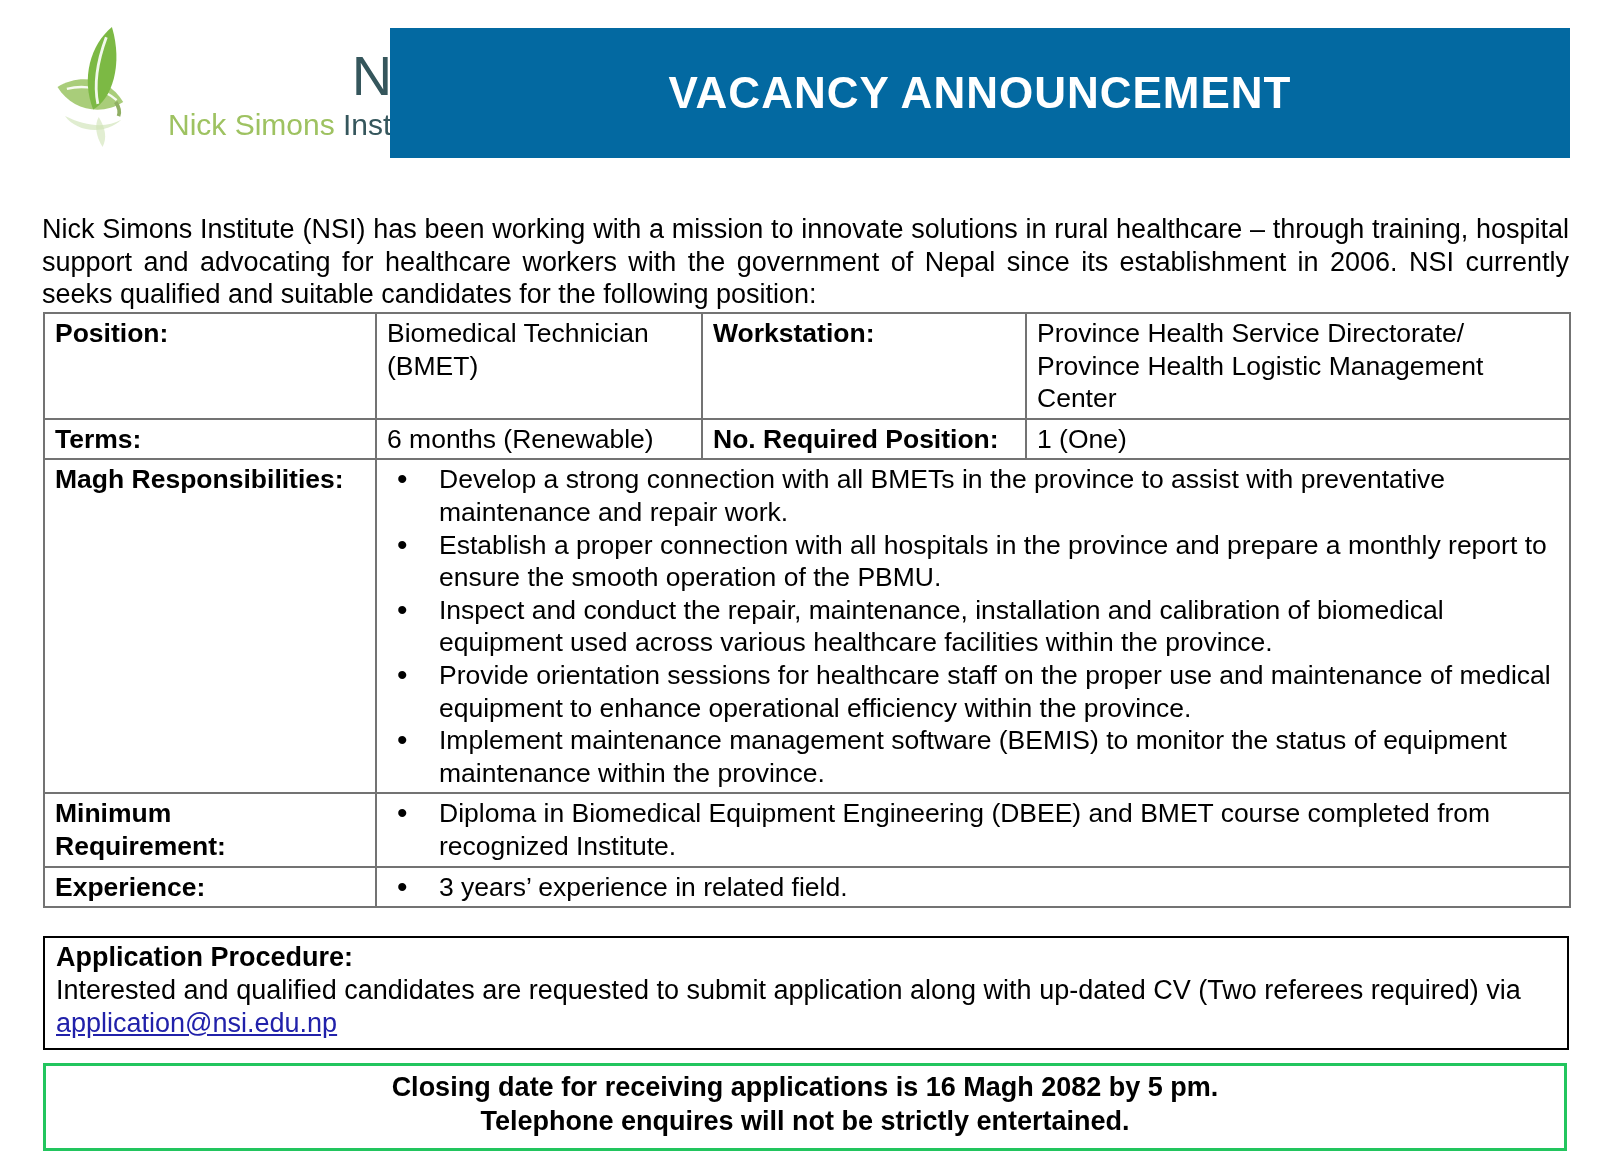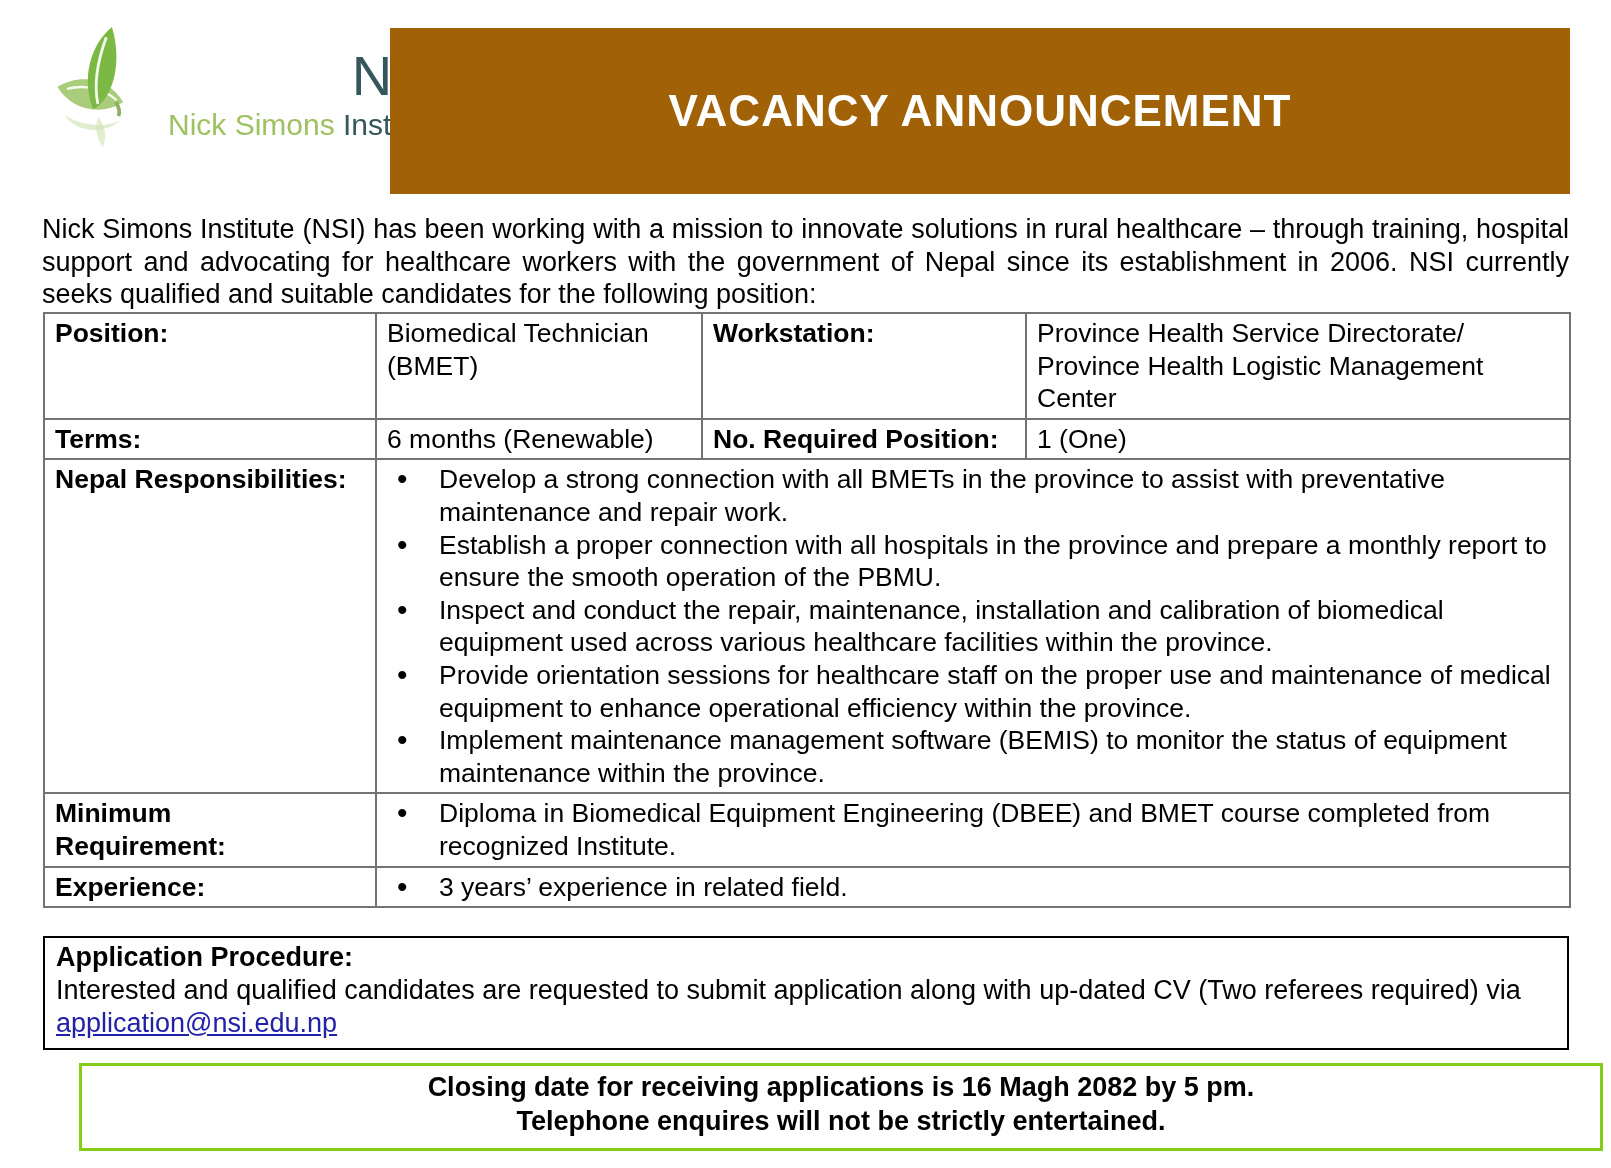--- a/index.html
+++ b/index.html
@@ -23,22 +23,22 @@
   .logo-acronym {
     font-size: 56px; letter-spacing: 1px; color: #35565c;
     font-weight: 400; display: block; text-align: right;
   }
   .logo-name { font-size: 30px; margin-top: 6px; display: block; white-space: nowrap; }
   .logo-name .green { color: #9ec261; text-align: center; }
   .logo-name .teal  { color: #35565c; }
 
   .banner {
     position: absolute; left: 390px; top: 28px;
-    width: 1180px; height: 166px;
-    background: #a16207;
+    width: 1180px; height: 130px;
+    background: #0369a1;
     display: flex; align-items: center; justify-content: center;
   }
   .banner-title {
     color: #ffffff; font-weight: bold; font-size: 44px; letter-spacing: 1px;
   }
 
   
   .intro {
     position: absolute; left: 42px; top: 186px; width: 1527px;
     font-size: 27px; line-height: 1.21; text-align: justify;
@@ -72,24 +72,24 @@
     border: 2px solid #000;
     padding: 3px 11px 8px 11px;
     font-size: 27px; line-height: 1.22;
   }
   .app-heading { font-weight: bold; }
   .email-link { color: #2121aa; text-decoration: underline; cursor: pointer; }
 
   
   .closing-box {
     position: absolute; left: 43px; top: 1063px; width: 1524px;
-    border: 3px solid #84cc16;
+    border: 3px solid #22c55e;
     padding: 5px 8px 9px 8px;
     text-align: center; font-weight: bold;
-    font-size: 27px; line-height: 1.25; margin-left: 36px;
+    font-size: 27px; line-height: 1.25;
   }
 </style>
 </head>
 <body>
 
 <div class="page">
 
   <div class="logo">
     <div class="leaf-wrap">
       <svg viewBox="0 0 130 132" width="122" height="126" aria-hidden="true">
@@ -132,21 +132,21 @@
         <td class="lbl">Workstation:</td>
         <td>Province Health Service Directorate/ Province Health Logistic Management Center</td>
       </tr>
       <tr class="row-terms">
         <td class="lbl">Terms:</td>
         <td>6 months (Renewable)</td>
         <td class="lbl">No. Required Position:</td>
         <td>1 (One)</td>
       </tr>
       <tr class="row-core">
-        <td class="lbl">Nepal Responsibilities:</td>
+        <td class="lbl">Magh Responsibilities:</td>
         <td colspan="3">
           <ul class="bullets">
               <li>Develop a strong connection with all BMETs in the province to assist with preventative maintenance and repair work.</li>
               <li>Establish a proper connection with all hospitals in the province and prepare a monthly report to ensure the smooth operation of the PBMU.</li>
               <li>Inspect and conduct the repair, maintenance, installation and calibration of biomedical equipment used across various healthcare facilities within the province.</li>
               <li>Provide orientation sessions for healthcare staff on the proper use and maintenance of medical equipment to enhance operational efficiency within the province.</li>
               <li>Implement maintenance management software (BEMIS) to monitor the status of equipment maintenance within the province.</li>
             </ul>
         </td>
       </tr>

